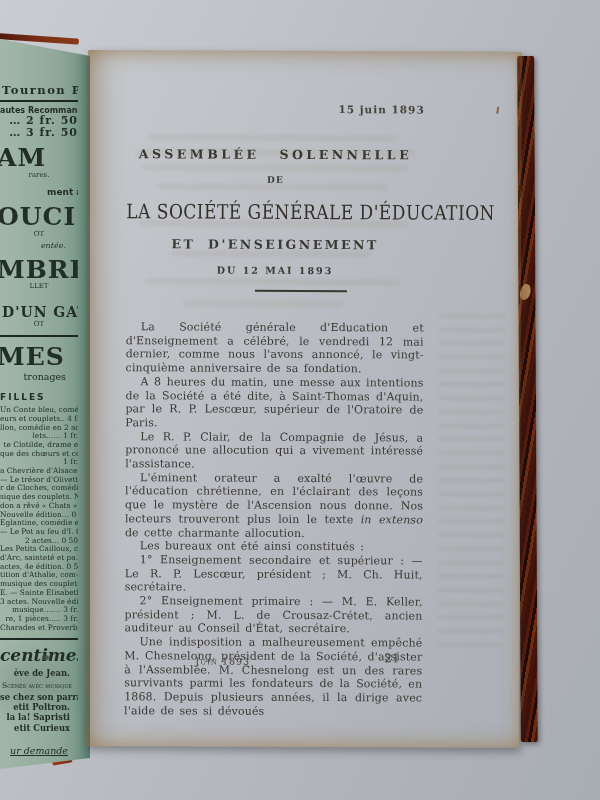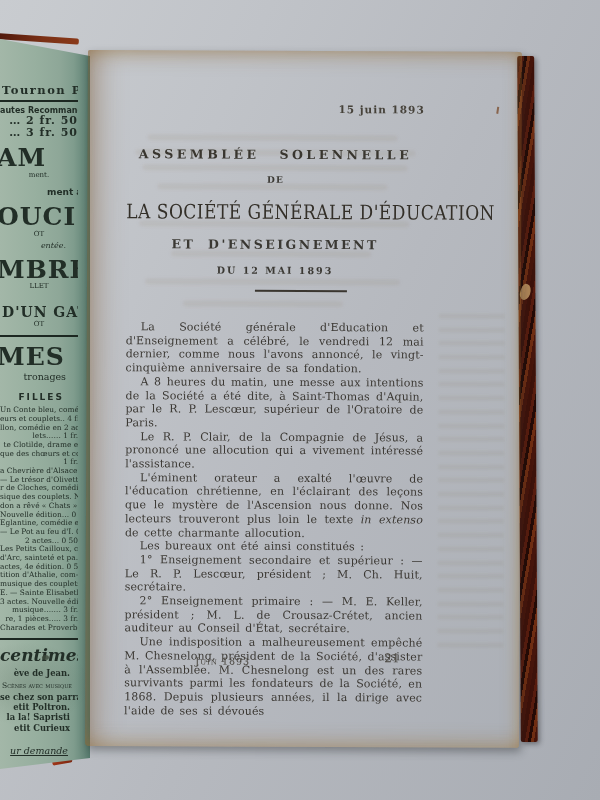--- a/index.html
+++ b/index.html
@@ -31,21 +31,21 @@
   .k-rule{border-top:2px solid #1c2721;margin:3px 0 4px;}
   .k-rule2{border-top:2px solid #1c2721;margin:6px 0 5px;}
   .k-rec{font-family:"DejaVu Sans","Liberation Sans",sans-serif;font-size:8px;font-weight:bold;text-align:right;}
   .k-price{font-size:11px;font-weight:bold;text-align:right;letter-spacing:1px;line-height:1.05;}
   .k-huge{font-size:25px;font-weight:bold;line-height:1.02;text-align:left;margin:7px 0 0 -3px;letter-spacing:1px;}
   .k-tiny{font-size:7px;text-align:center;line-height:1.25;}
   .k-ital-tiny{font-size:8px;font-style:italic;text-align:right;padding-right:12px;margin-top:2px;}
   .k-smallbold{font-family:"DejaVu Sans","Liberation Sans",sans-serif;font-size:9px;font-weight:bold;text-align:right;padding-right:4px;margin-top:8px;margin-left:47px;}
   .k-big{font-size:14px;font-weight:bold;letter-spacing:1px;text-align:left;padding-left:2px;margin-top:13px;}
   .k-small{font-size:9.5px;text-align:right;padding-right:12px;margin-top:2px;}
-  .k-itemhead{font-family:"DejaVu Sans","Liberation Sans",sans-serif;font-size:9px;font-weight:bold;letter-spacing:2px;text-align:right;padding-right:14px;margin:10px 0 4px;}
+  .k-itemhead{font-family:"DejaVu Sans","Liberation Sans",sans-serif;font-size:9px;font-weight:bold;letter-spacing:2px;text-align:left;padding-right:14px;margin:10px 0 4px;}
   .k-item{font-size:7.4px;line-height:8.7px;text-align:right;}
   .k-item2{font-size:8.4px;line-height:10.3px;text-align:right;padding-right:8px;font-weight:bold;}
   .k-script{font-size:17px;font-weight:bold;font-style:italic;text-align:right;padding-right:2px;margin:4px 0 3px;}
   .k-caps{font-size:7.5px;font-variant:small-caps;text-align:right;padding-right:6px;margin:2px 0;}
   .k-ital{font-size:9.5px;font-style:italic;text-align:right;padding-right:10px;margin-top:12px;text-decoration:underline;}
 
   
   .cover-strip{position:absolute;left:519px;top:56px;width:17px;height:686px;
     transform:rotate(-0.3deg);border-radius:2px;
     background:repeating-linear-gradient(100deg,#3d120a 0 4px,#571c0e 4px 7px,#240a05 7px 10px,#6e2d12 10px 13px,#46150b 13px 17px);
@@ -96,21 +96,21 @@
   <div class="board-bottom"></div>
 
   <div class="green-page">
     <div class="green-content">
         <div class="gl k-addr">Tournon  Paris</div>
         <div class="gl k-rule"></div>
         <div class="gl k-rec">autes  Recommandations</div>
         <div class="gl k-price">…    2 fr. 50</div>
         <div class="gl k-price">…    3 fr. 50</div>
         <div class="gl k-huge">AM</div>
-        <div class="gl k-tiny">ment.</div>
+        <div class="gl k-tiny">rares.</div>
         <div class="gl k-smallbold">ment au bien</div>
         <div class="gl k-huge">OUCI</div>
         <div class="gl k-tiny">OT</div>
         <div class="gl k-ital-tiny">entée.</div>
         <div class="gl k-huge">MBRE</div>
         <div class="gl k-tiny">LLET</div>
         <div class="gl k-big">D'UN  GATEAU</div>
         <div class="gl k-tiny">OT</div>
         <div class="gl k-rule2"></div>
         <div class="gl k-huge">MES</div>

